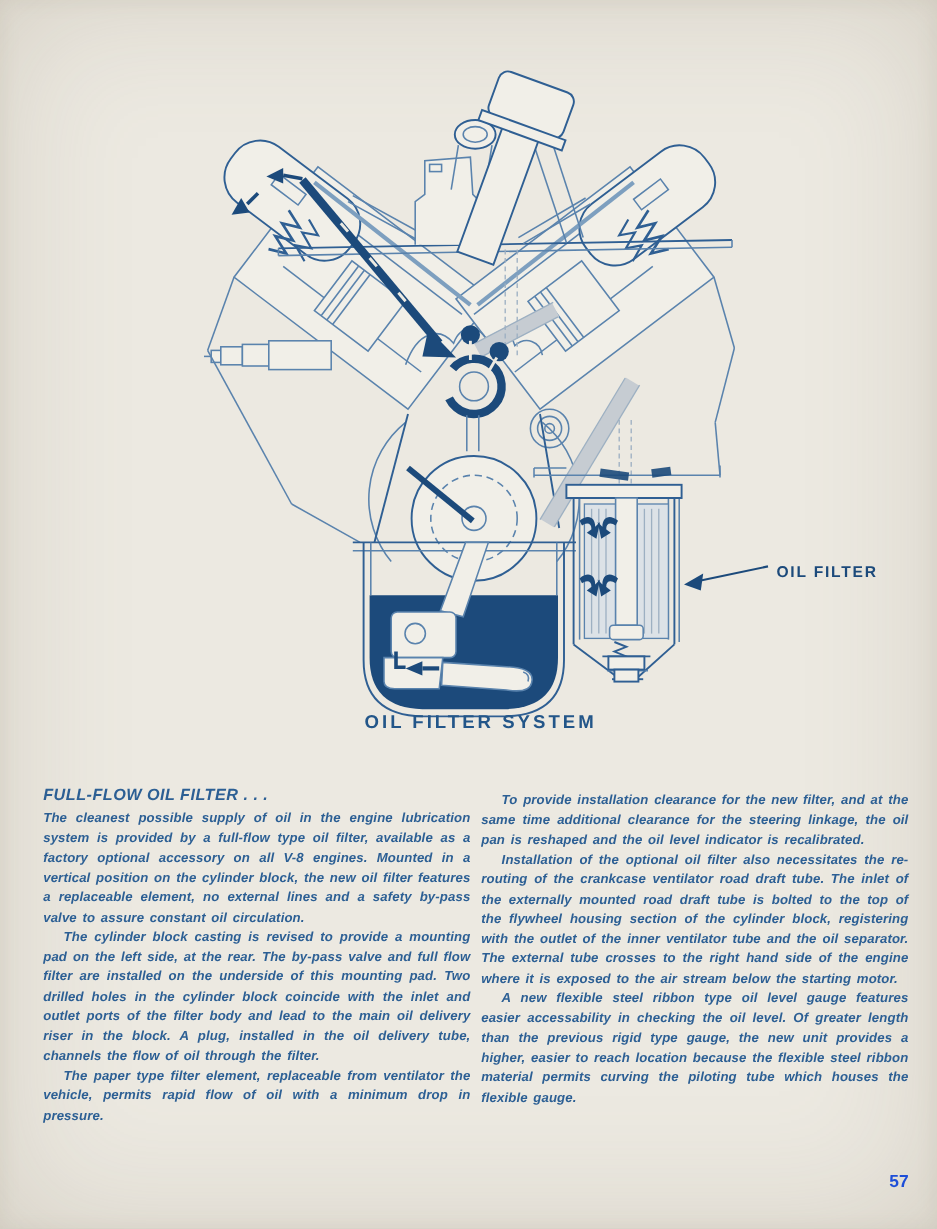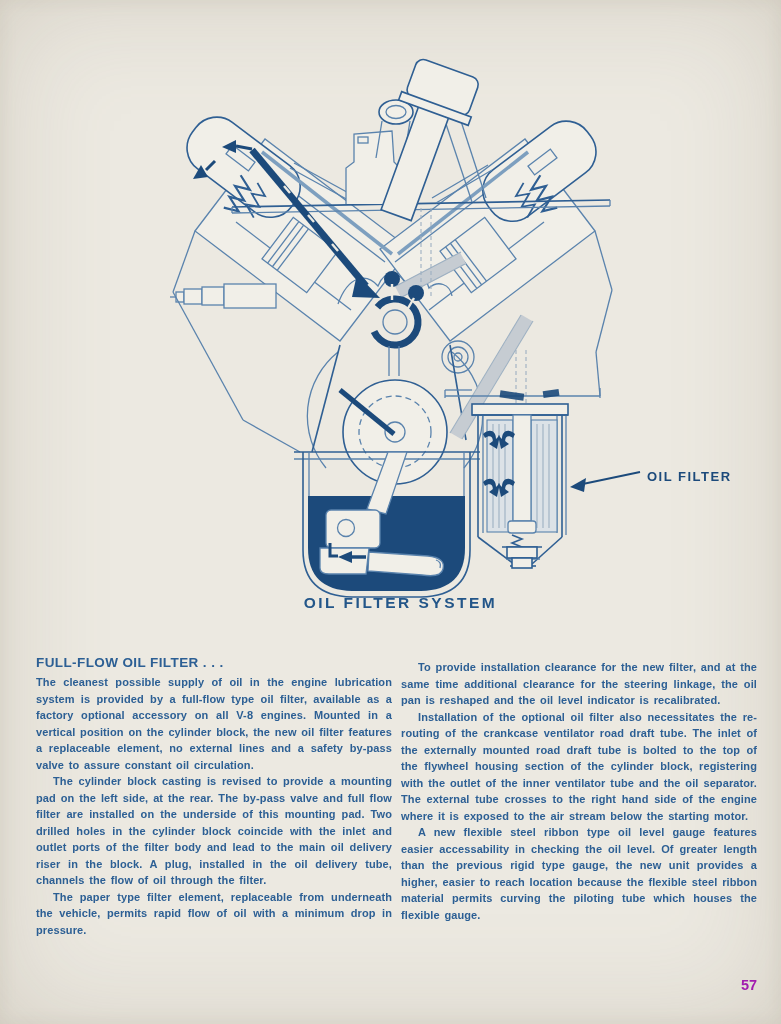--- a/index.html
+++ b/index.html
@@ -18,33 +18,33 @@
   .dkln{fill:none;stroke:#1c4a7b;}
   .grayband{fill:none;stroke:#c6ccd2;}
   .grayln{fill:none;stroke:#9db0c2;stroke-width:1.1;}
   .elem{fill:#dce2e7;stroke:#5a83ad;stroke-width:1.1;}
   .whdash{fill:none;stroke:#eceae2;stroke-width:2.4;}
   .callout-text{fill:#1c4a7b;font-weight:bold;font-size:13px;letter-spacing:1.5px;}
   .fig-caption{
     position:absolute;top:594px;left:10px;width:781px;text-align:center;
     color:#235689;font-weight:bold;font-size:15.5px;letter-spacing:2.5px;
   }
-  .col{position:absolute;color:#2c5f94;}
+  .col{position:absolute;color:#2c5f94;font-style:italic;}
   .col-left{left:36px;top:655px;width:356px;}
   .col-right{left:401px;top:659px;width:356px;}
   .article-heading{
     font-size:13.5px;font-weight:bold;letter-spacing:.4px;margin:0 0 4px 0;color:#2c5f94;
   }
   .para{
     margin:0;font-size:11px;font-weight:bold;line-height:16.5px;
     text-align:justify;letter-spacing:.1px;word-spacing:.14em;
   }
   .para.indent{text-indent:17px;}
   .page-number{
-    position:absolute;left:741px;top:977px;color:#a21caf;
+    position:absolute;left:741px;top:977px;color:#1d4ed8;
     font-size:14.5px;font-weight:bold;
   }
 </style>
 </head>
 <body>
 
 <div class="page">
 
   <svg class="figure-svg" width="781" height="645" viewBox="0 0 781 645">
     <defs>
@@ -259,21 +259,21 @@
       <text class="callout-text" x="647" y="481">OIL FILTER</text>
     </g>
   </svg>
 
   <div class="fig-caption">OIL FILTER SYSTEM</div>
 
   <div class="col col-left">
     <h2 class="article-heading">FULL-FLOW OIL FILTER .  .  .</h2>
     <p class="para">The cleanest possible supply of oil in the engine lubrication system is provided by a full-flow type oil filter, available as a factory optional accessory on all V-8 engines. Mounted in a vertical position on the cylinder block, the new oil filter features a replaceable element, no external lines and a safety by-pass valve to assure constant oil circulation.</p>
     <p class="para indent">The cylinder block casting is revised to provide a mounting pad on the left side, at the rear. The by-pass valve and full flow filter are installed on the underside of this mounting pad. Two drilled holes in the cylinder block coincide with the inlet and outlet ports of the filter body and lead to the main oil delivery riser in the block. A plug, installed in the oil delivery tube, channels the flow of oil through the filter.</p>
-    <p class="para indent">The paper type filter element, replaceable from underneath the vehicle, permits rapid flow of oil with a minimum drop in pressure.</p>
+    <p class="para indent">The paper type filter element, replaceable from ventilator the vehicle, permits rapid flow of oil with a minimum drop in pressure.</p>
   </div>
 
   <div class="col col-right">
     <p class="para indent">To provide installation clearance for the new filter, and at the same time additional clearance for the steering linkage, the oil pan is reshaped and the oil level indicator is recalibrated.</p>
     <p class="para indent">Installation of the optional oil filter also necessitates the re-routing of the crankcase ventilator road draft tube. The inlet of the externally mounted road draft tube is bolted to the top of the flywheel housing section of the cylinder block, registering with the outlet of the inner ventilator tube and the oil separator. The external tube crosses to the right hand side of the engine where it is exposed to the air stream below the starting motor.</p>
     <p class="para indent">A new flexible steel ribbon type oil level gauge features easier accessability in checking the oil level. Of greater length than the previous rigid type gauge, the new unit provides a higher, easier to reach location because the flexible steel ribbon material permits curving the piloting tube which houses the flexible gauge.</p>
   </div>
 
   <div class="page-number">57</div>
 </div>

